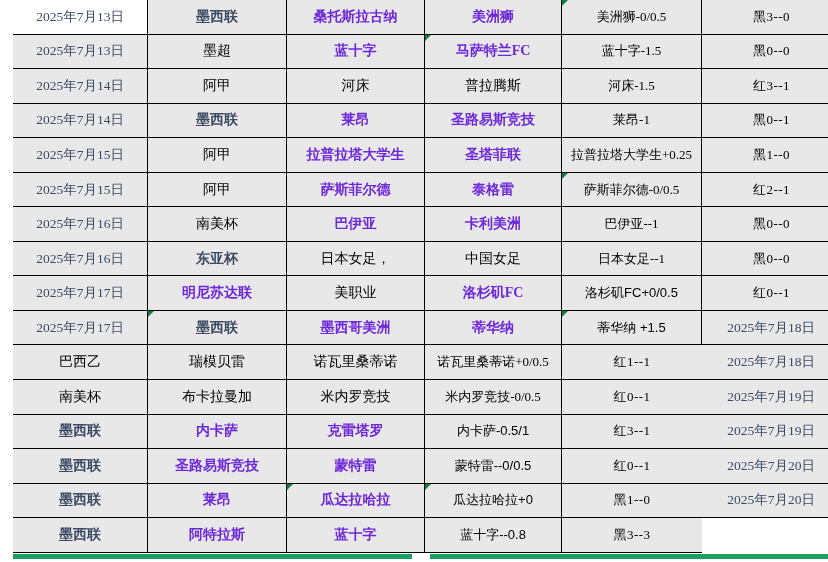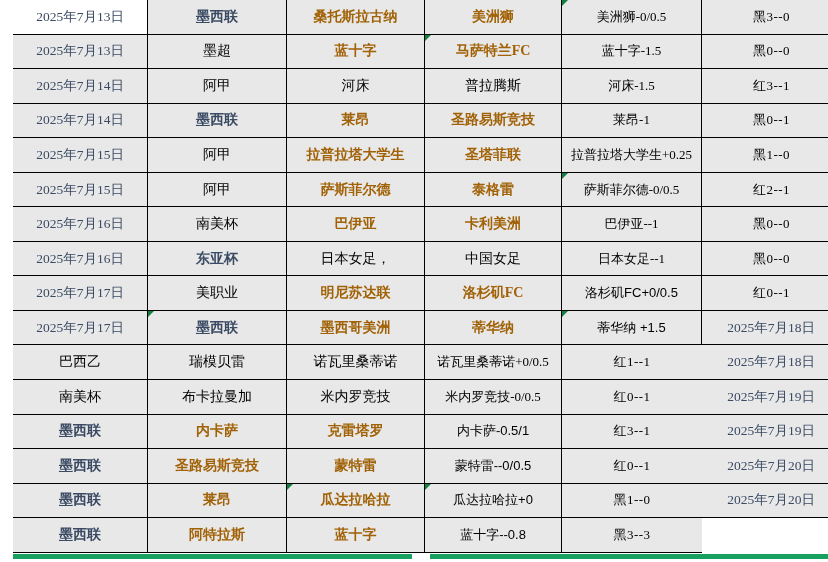--- a/index.html
+++ b/index.html
@@ -25,21 +25,21 @@
     border-bottom:1px solid #000;
     display:flex;align-items:center;justify-content:center;
     font-size:14px;color:#000;
     white-space:nowrap;
     overflow:hidden;
   }
   .cell.col-6{border-right:none;}
   .cell.selected{background:#ffffff;}
   .cell.date{color:var(--navy,#3b4a63);font-size:13.5px;}
   .cell.league-bold{color:var(--navy,#3b4a63);font-weight:bold;}
-  .cell.team-bold{font-weight:bold;color:#a16207;}
+  .cell.team-bold{font-weight:bold;color:#6d28d9;}
   .cell.handicap{font-size:13px;}
   .cell.handicap.alt{font-family:"Liberation Sans","DejaVu Sans",sans-serif;font-size:13px;}
   .cell.result{font-size:13px;letter-spacing:0.5px;}
   .triangle{
     position:absolute;top:0;left:0;
     width:0;height:0;
     border-top:6px solid var(--flag-green,#128040);
     border-right:6px solid transparent;
   }
   .sheet-bar{
@@ -204,25 +204,25 @@
       </div>
       <div class="cell handicap col-5">
         <span>日本女足--1</span>
       </div>
       <div class="cell result col-6">
         <span>黑0--0</span>
       </div>
       <div class="cell date col-1">
         <span>2025年7月17日</span>
       </div>
+      <div class="cell home col-3 team-bold">
+        <span>明尼苏达联</span>
+      </div>
       <div class="cell league col-2">
         <span>美职业</span>
-      </div>
-      <div class="cell home col-3 team-bold">
-        <span>明尼苏达联</span>
       </div>
       <div class="cell away col-4 team-bold">
         <span>洛杉矶FC</span>
       </div>
       <div class="cell handicap col-5 alt">
         <span>洛杉矶FC+0/0.5</span>
       </div>
       <div class="cell result col-6">
         <span>红0--1</span>
       </div>

